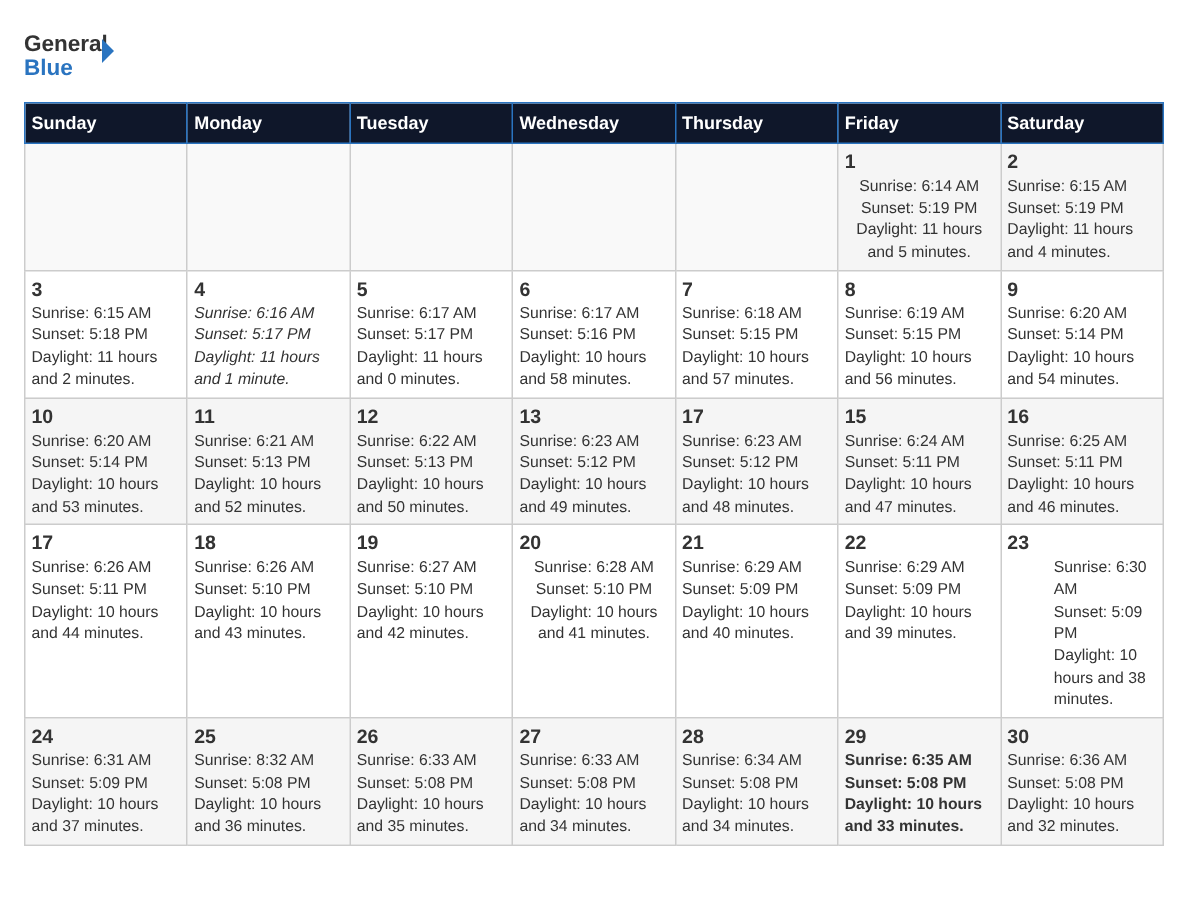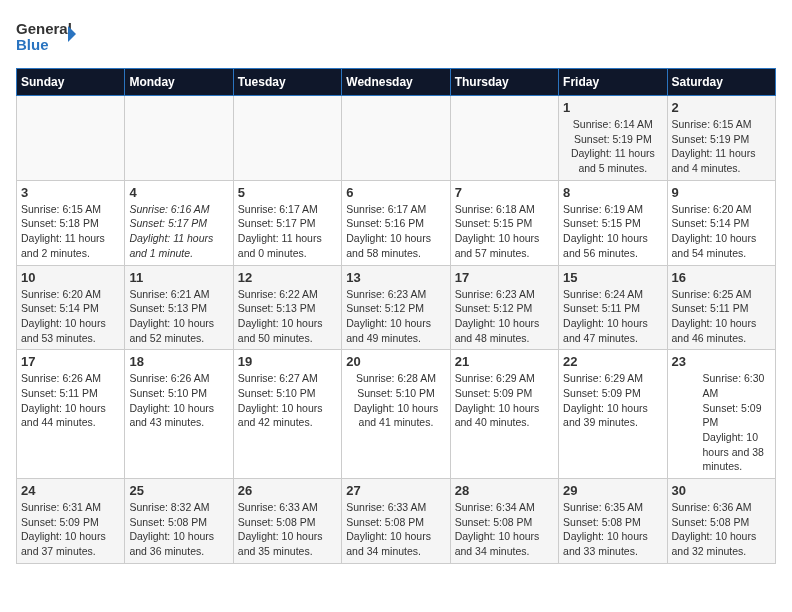--- a/index.html
+++ b/index.html
@@ -283,21 +283,21 @@
 Daylight: 10 hours and 34 minutes.</div>
         </td>
         <td>
           <div class="day-num">28</div>
           <div class="day-info" style="white-space: pre-line;">Sunrise: 6:34 AM
 Sunset: 5:08 PM
 Daylight: 10 hours and 34 minutes.</div>
         </td>
         <td>
           <div class="day-num">29</div>
-          <div class="day-info" style="white-space: pre-line;">Sunrise: 6:35 AM
+          <div class="day-info" style="white-space: pre-line; font-weight: bold;">Sunrise: 6:35 AM
 Sunset: 5:08 PM
 Daylight: 10 hours and 33 minutes.</div>
         </td>
         <td>
           <div class="day-num">30</div>
           <div class="day-info" style="white-space: pre-line;">Sunrise: 6:36 AM
 Sunset: 5:08 PM
 Daylight: 10 hours and 32 minutes.</div>
         </td>
       </tr>

